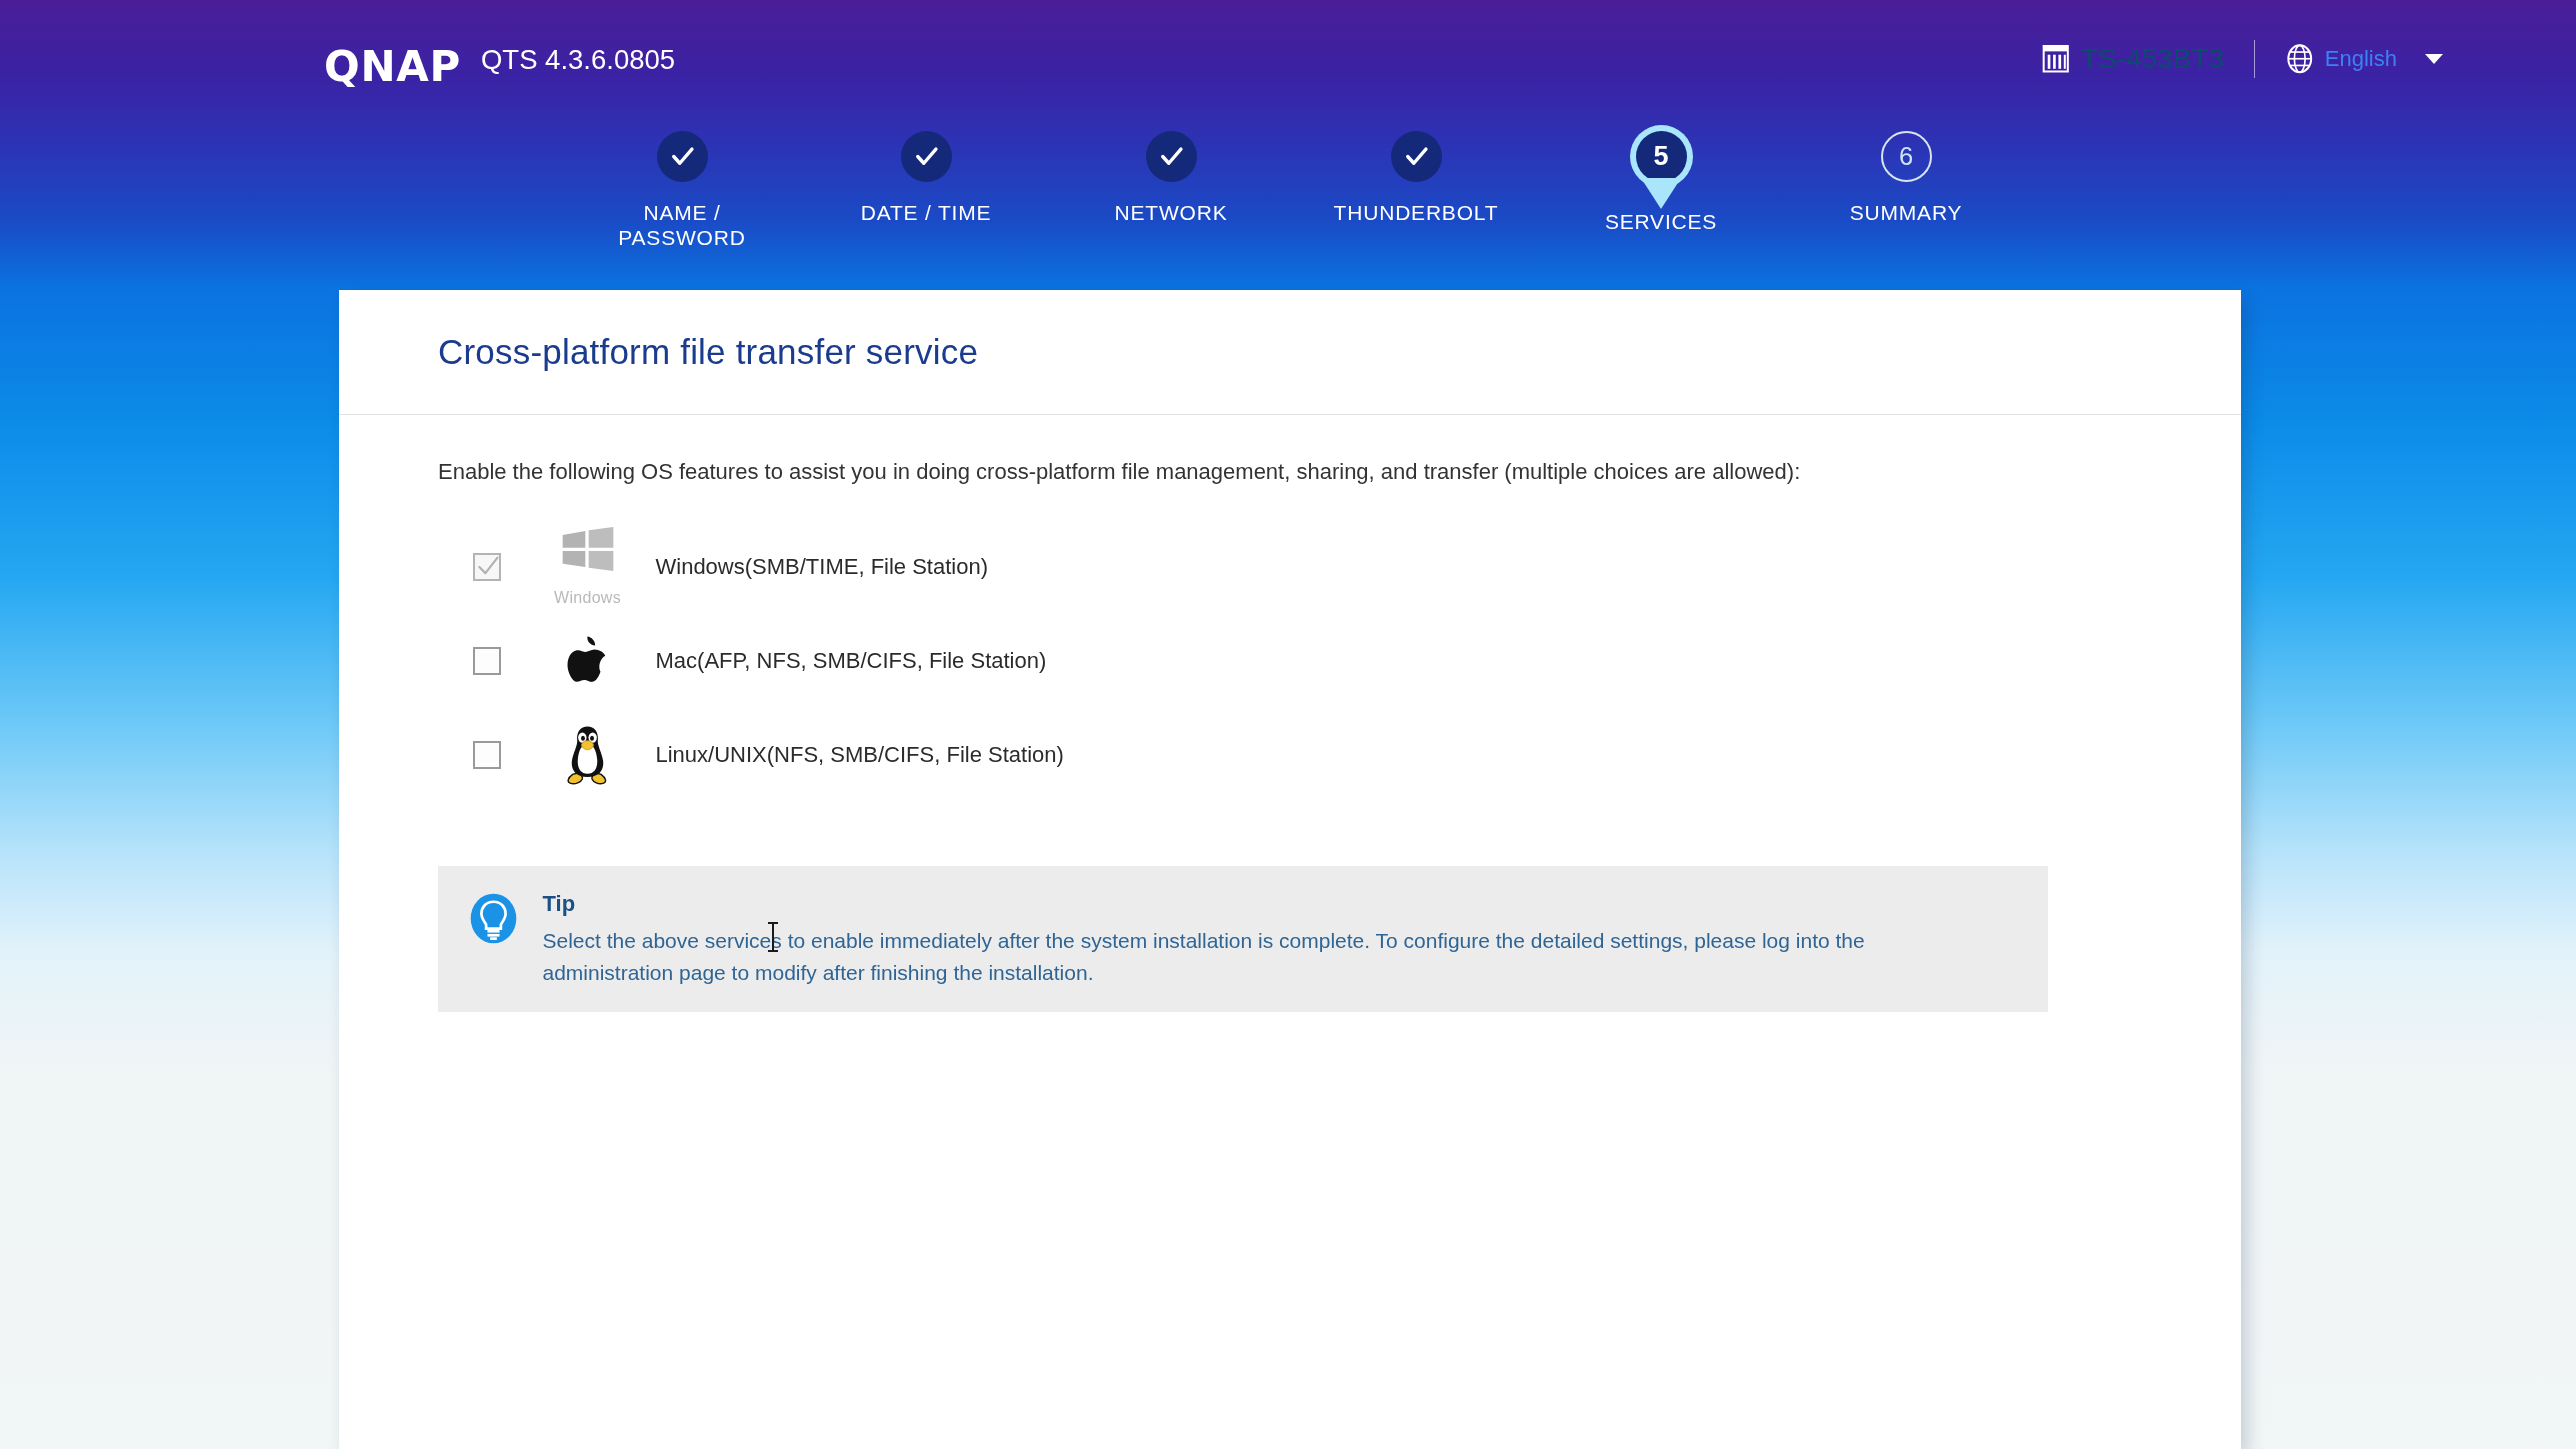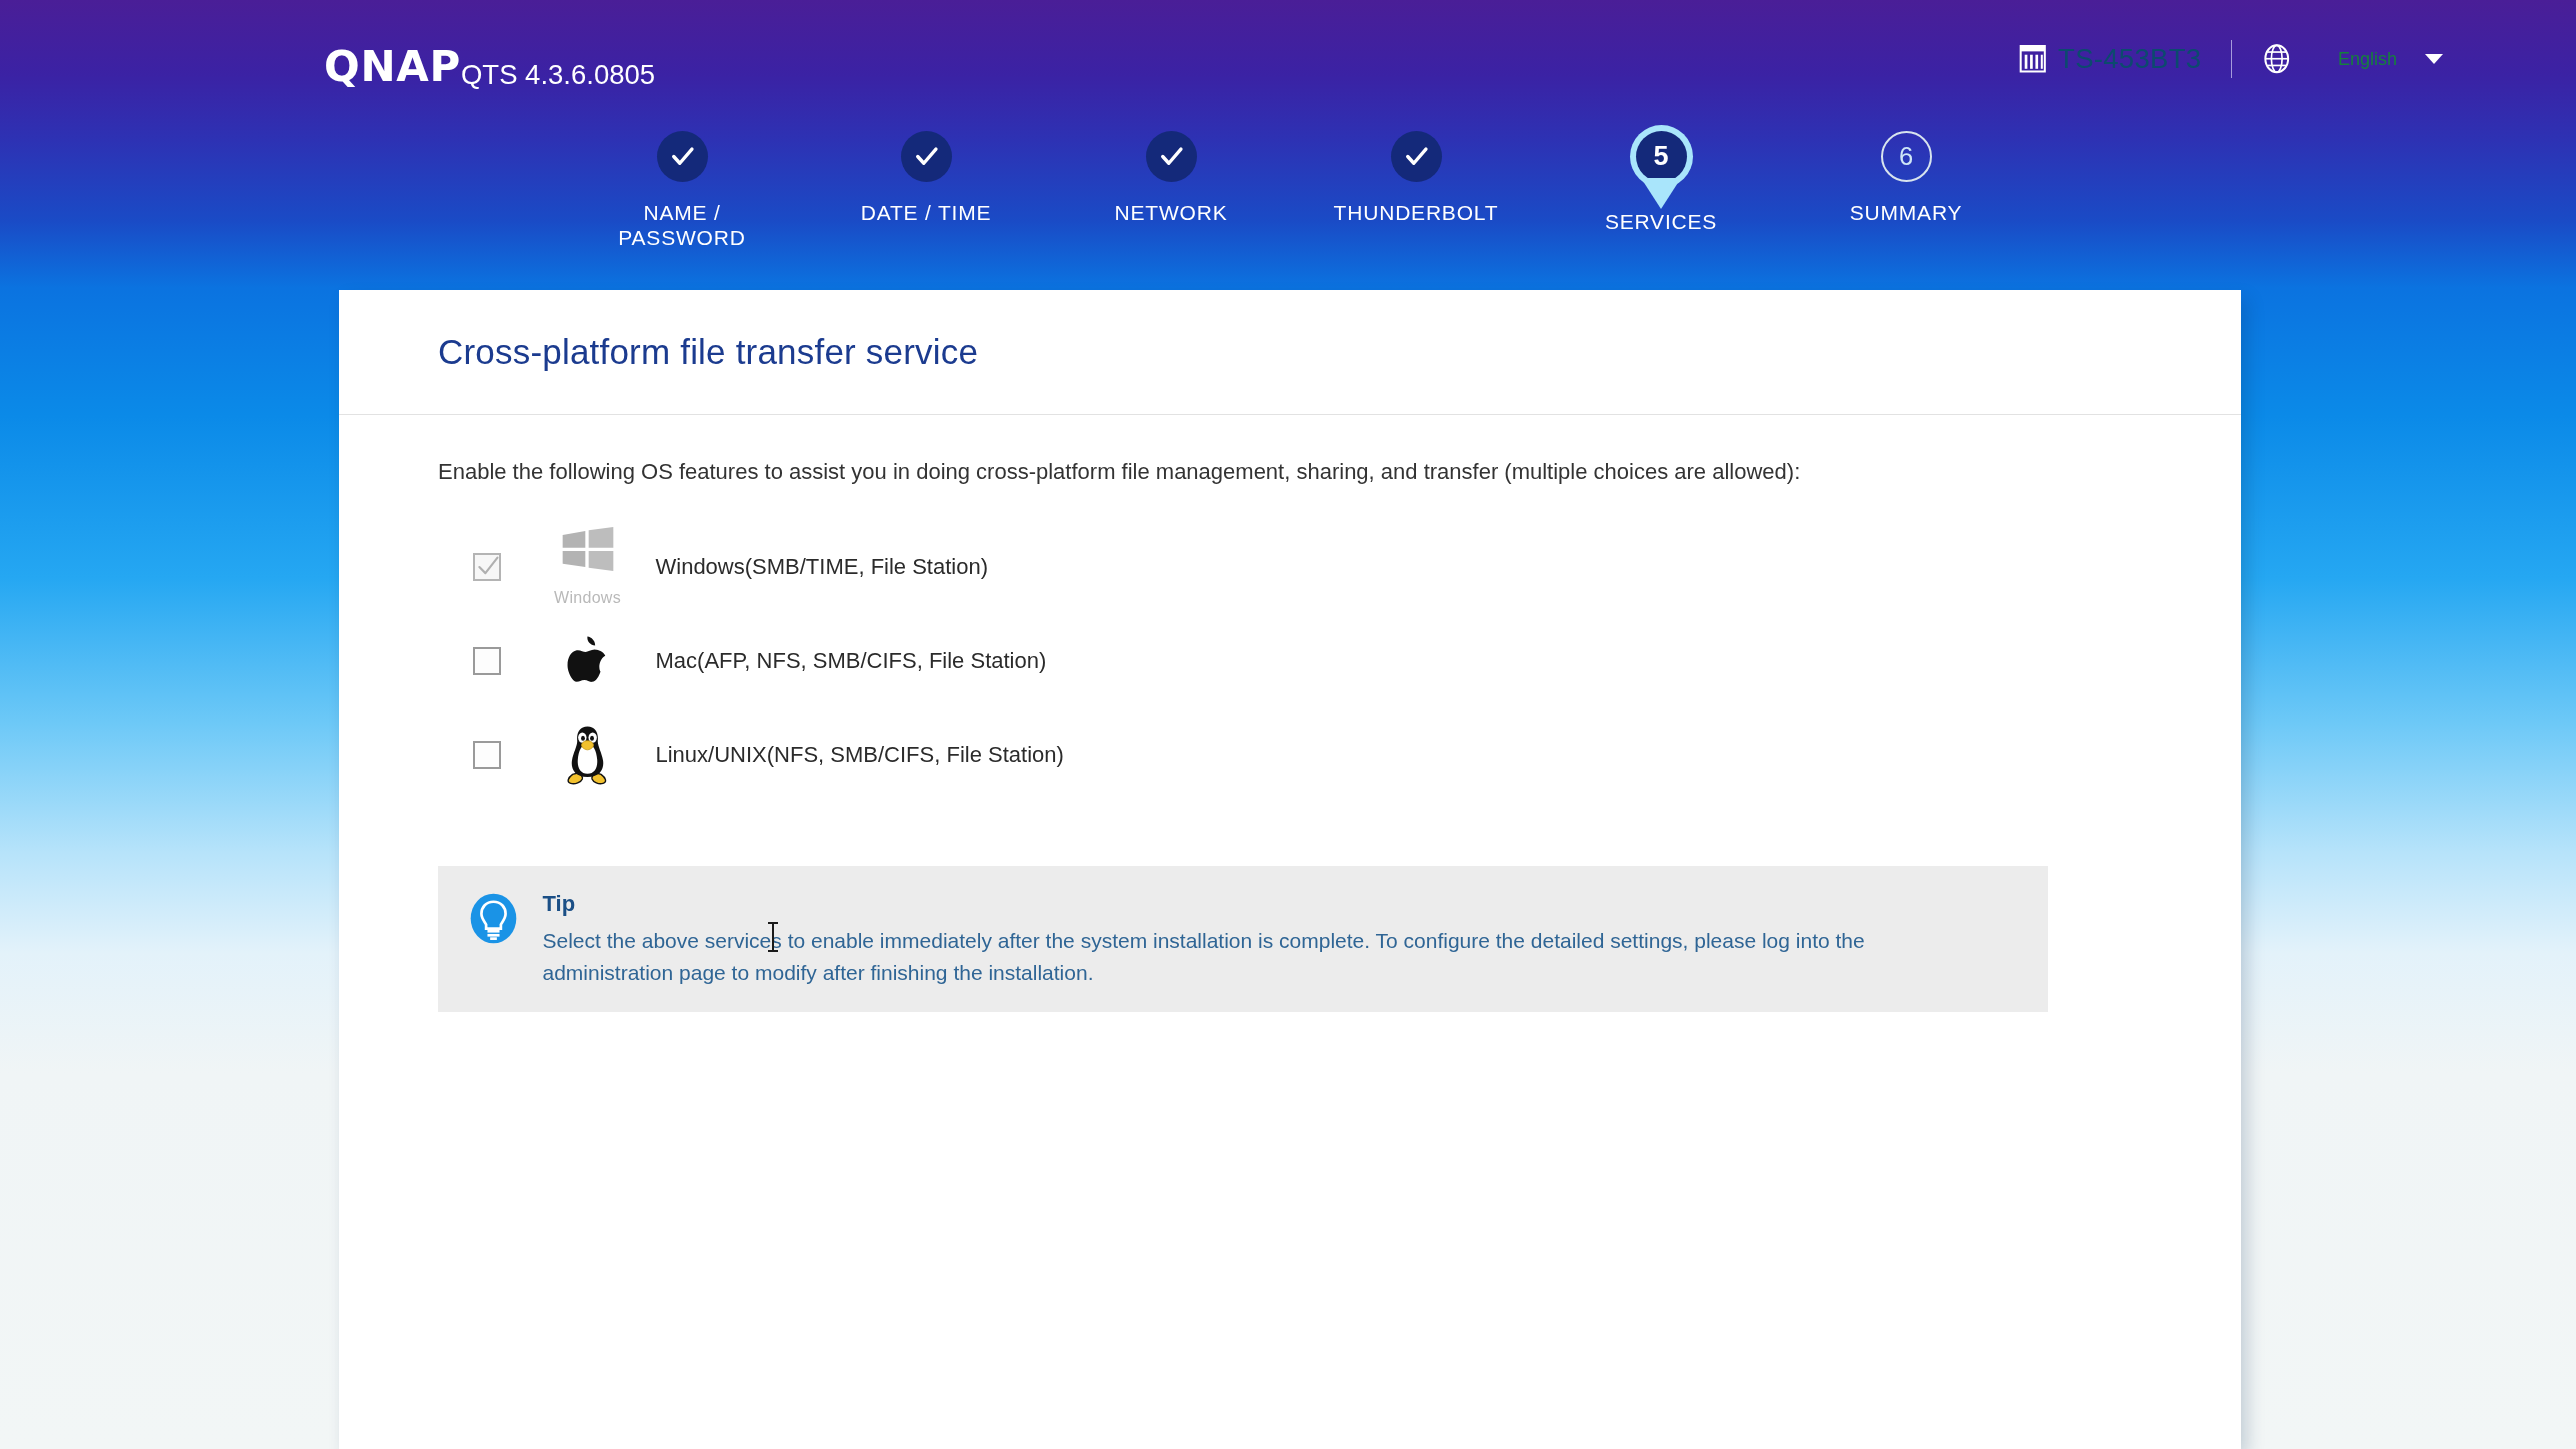--- a/index.html
+++ b/index.html
@@ -10,36 +10,36 @@
       #4a1e97 0px, #3b22a4 74px, #2d32b4 141px,
       #1a4bc6 221px, #0b73e0 288px, #0b8ae8 416px,
       #25a7f2 577px, #6ec9f7 725px, #b6e3fa 852px,
       #e3f2fa 953px, #f0f5f6 1073px, #f2f6f6 1449px);
     overflow:hidden;
     position:relative;
   }
 
   
   .header { position:absolute; top:0; left:0; width:2576px; height:144px; }
-  .brand { position:absolute; left:324px; top:46px; display:flex; align-items:flex-end; }
+  .brand { position:absolute; left:324px; top:46px; display:flex; align-items:flex-start; gap:20px; }
   .qnap-logo {
     font-family:"DejaVu Sans", sans-serif;
     font-size:42px; font-weight:bold; color:#ffffff;
     letter-spacing:0.7px; line-height:1;
   }
   .qts-ver { font-size:27.5px; color:#ffffff; line-height:1; font-weight:400; }
 
   .header-right { position:absolute; right:133px; top:40px; display:flex; align-items:center; gap:0; }
   .model-box { display:flex; align-items:center; gap:10.7px; }
   .nas-icon { width:29.5px; height:29.5px; display:block; }
   .model-name { font-size:27.5px; color:#0c4a6e; letter-spacing:0.3px; }
   .hdr-sep { width:1.3px; height:38px; background:#b9b0e6; margin:0 29.5px; opacity:.85; }
   .lang-box { display:flex; align-items:center; gap:10.7px; cursor:pointer; }
   .globe-icon { width:29.5px; height:29.5px; display:block; }
-  .lang-label { font-size:18px; color:#15803d;margin-left:36px; }
+  .lang-label { font-size:22px; color:#3b82f6; }
   .caret { margin-left:17.4px; width:0;height:0;
     border-left:9.4px solid transparent; border-right:9.4px solid transparent;
     border-top:10px solid #ffffff; }
 
   
   .stepper { position:absolute; top:131px; left:0; width:2576px; height:148px; }
   .track { position:absolute; top:174px; height:3.4px; }
   .step { position:absolute; top:0; width:174px; margin-left:-87px; text-align:center; }
   .circle {
     width:51px; height:51px; border-radius:50%;

